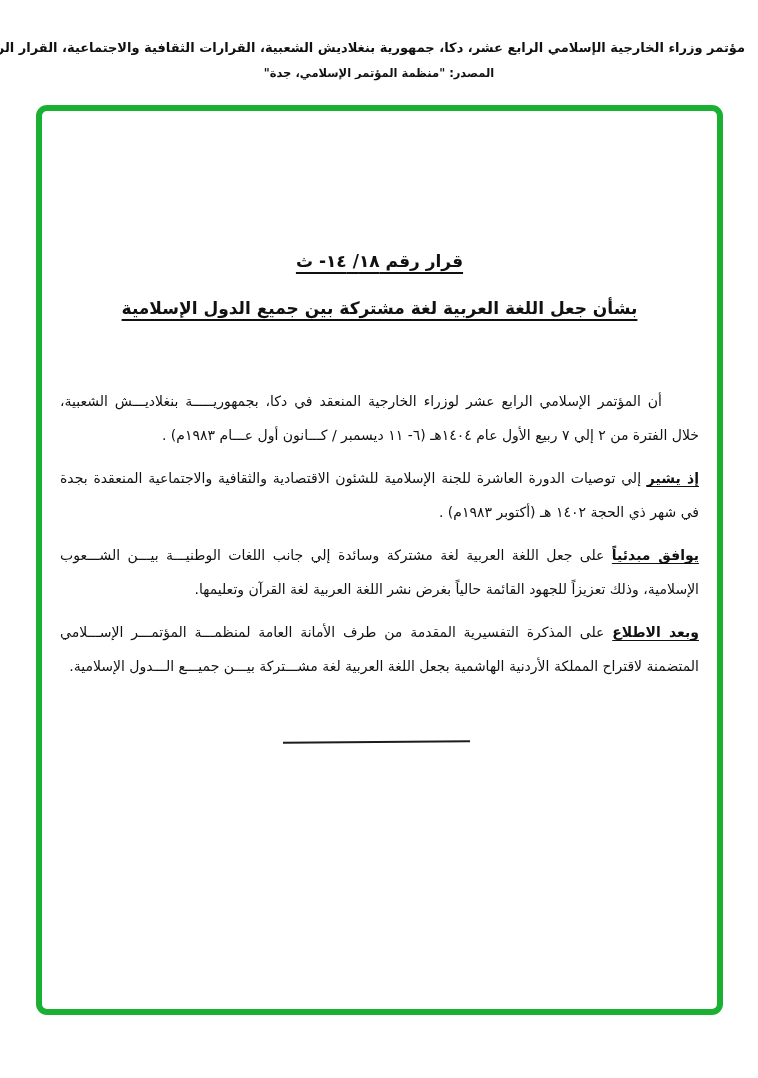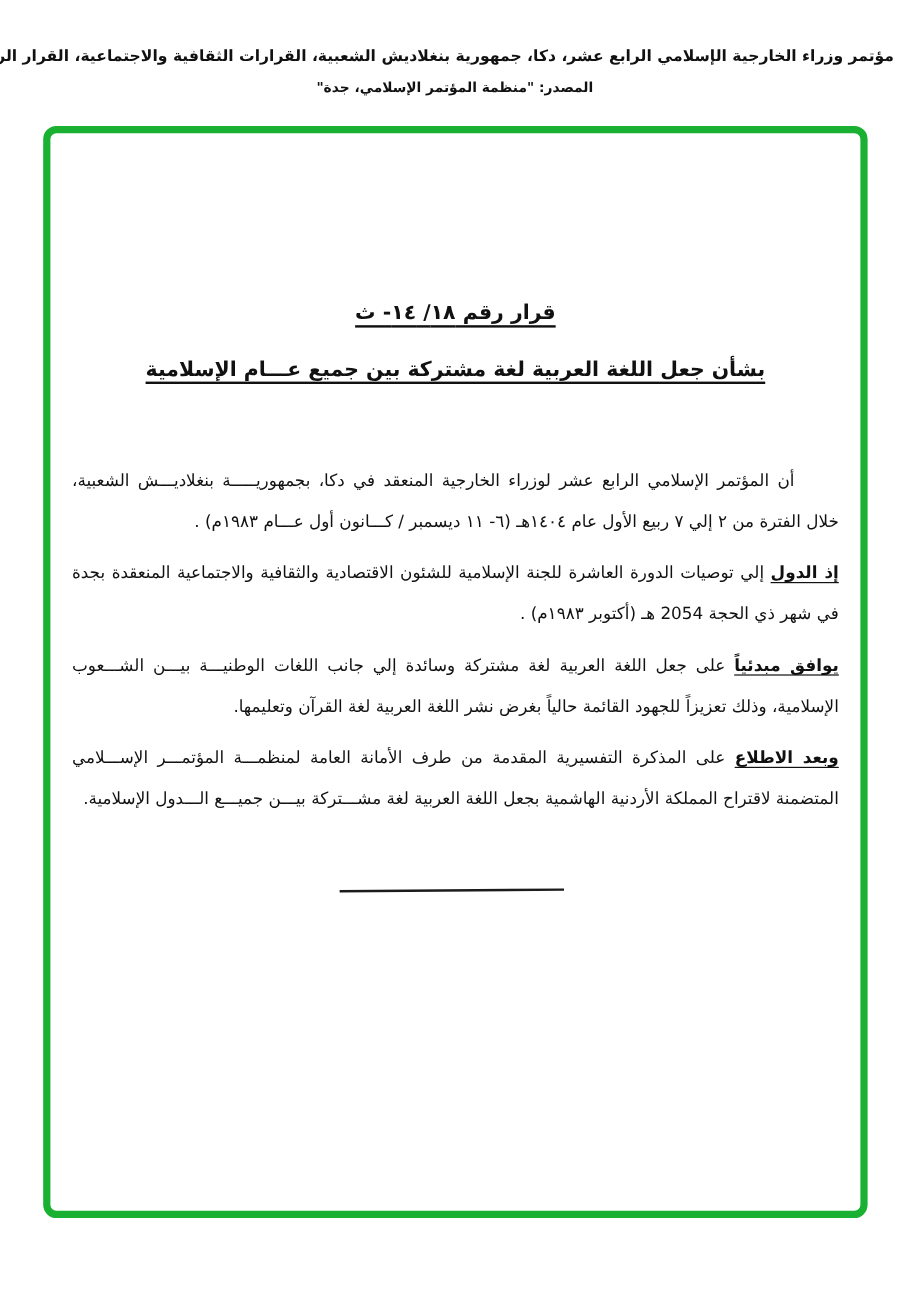--- a/index.html
+++ b/index.html
@@ -105,29 +105,29 @@
 
   <div class="hdr-line2">المصدر: "منظمة المؤتمر الإسلامي، جدة"</div>
 
   <div class="doc-frame" style="border-color: rgb(26, 176, 50);">
 
     <div class="titles">
       <div class="title-1">
         <span>قرار رقم ١٨/ ١٤- ث</span>
       </div>
       <div class="title-2">
-        <span>بشأن جعل اللغة العربية لغة مشتركة بين جميع عـــام الإسلامية</span>
+        <span>بشأن جعل اللغة العربية لغة مشتركة بين جميع الدول الإسلامية</span>
       </div>
     </div>
 
     <div class="doc-body">
 
       <p class="first-indent"><span class="lead"></span><span>أن المؤتمر الإسلامي الرابع عشر لوزراء الخارجية المنعقد في دكا، بجمهوريـــــة بنغلاديـــش الشعبية، خلال الفترة من ٢ إلي ٧ ربيع الأول عام ١٤٠٤هـ (٦- ١١ ديسمبر / كـــانون أول عـــام ١٩٨٣م) .</span></p>
 
-      <p><span class="lead">إذ الدول</span><span> إلي توصيات الدورة العاشرة للجنة الإسلامية للشئون الاقتصادية والثقافية والاجتماعية المنعقدة بجدة في شهر ذي الحجة 2054 هـ (أكتوبر ١٩٨٣م) .</span></p>
+      <p><span class="lead">إذ يشير</span><span> إلي توصيات الدورة العاشرة للجنة الإسلامية للشئون الاقتصادية والثقافية والاجتماعية المنعقدة بجدة في شهر ذي الحجة ١٤٠٢ هـ (أكتوبر ١٩٨٣م) .</span></p>
 
       <p><span class="lead">يوافق مبدئياً</span><span> على جعل اللغة العربية لغة مشتركة وسائدة إلي جانب اللغات الوطنيـــة بيـــن الشـــعوب الإسلامية، وذلك تعزيزاً للجهود القائمة حالياً بغرض نشر اللغة العربية لغة القرآن وتعليمها.</span></p>
 
       <p><span class="lead">وبعد الاطلاع</span><span> على المذكرة التفسيرية المقدمة من طرف الأمانة العامة لمنظمـــة المؤتمـــر الإســـلامي المتضمنة لاقتراح المملكة الأردنية الهاشمية بجعل اللغة العربية لغة مشـــتركة بيـــن جميـــع الـــدول الإسلامية.</span></p>
 
       <div class="end-divider"></div>
     </div>
 
   </div>
 

